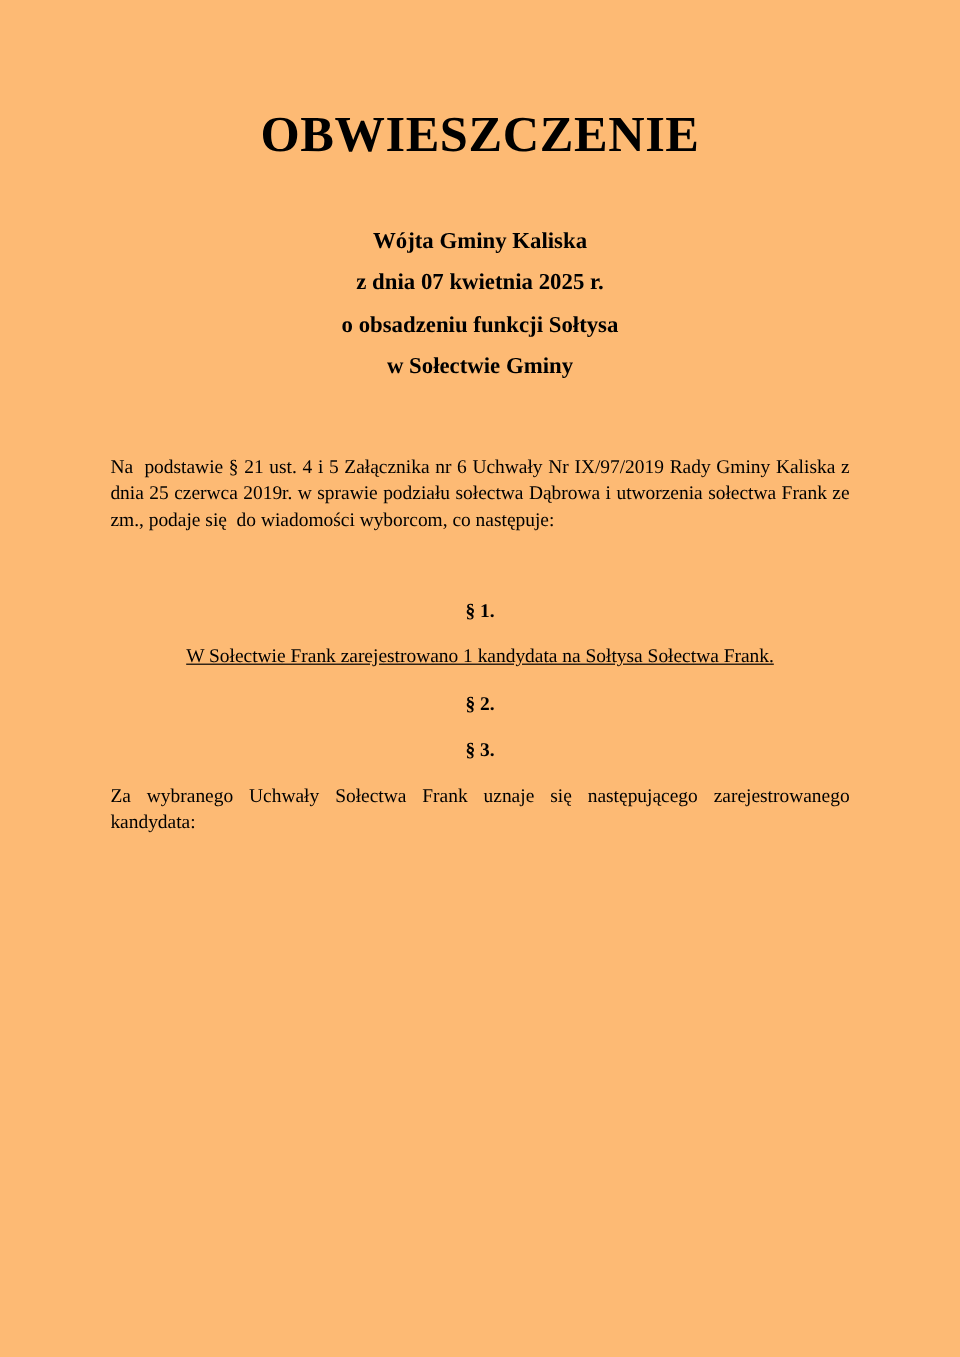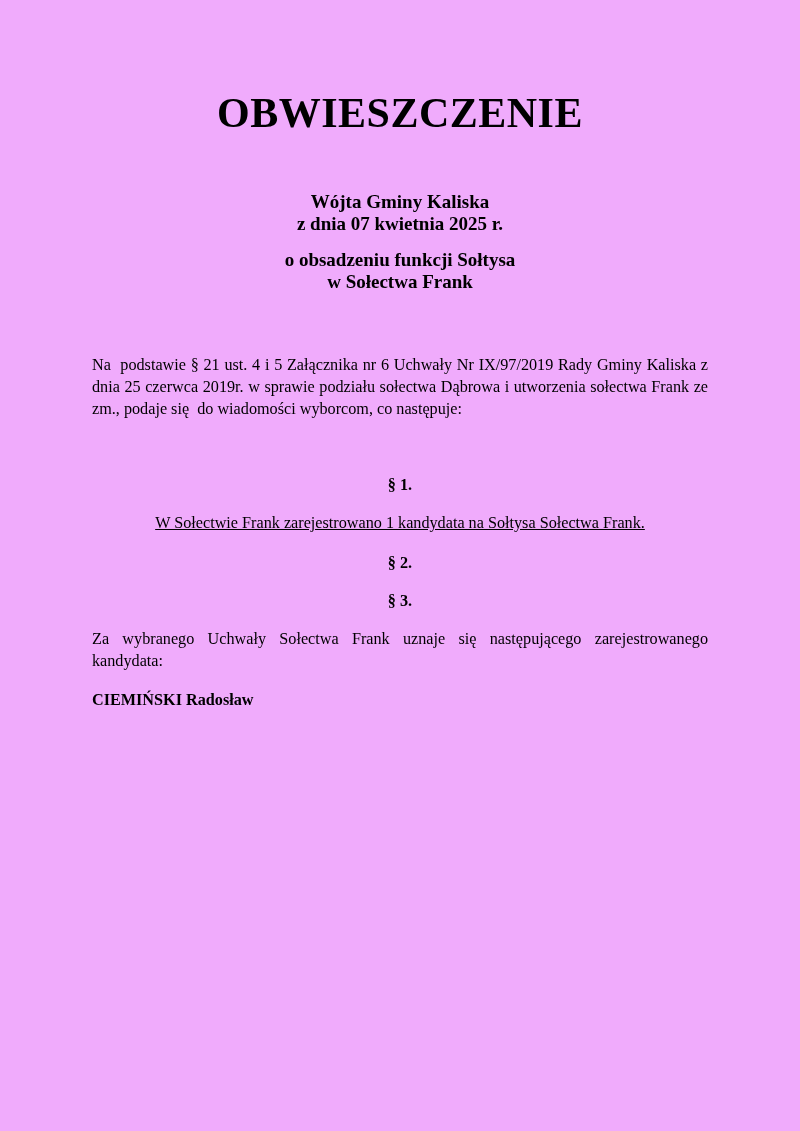--- a/index.html
+++ b/index.html
@@ -6,21 +6,21 @@
     margin: 0;
     padding: 0;
     background: #ffffff;
   }
   .page {
     position: relative;
     width: 800px;
     height: 1131px;
     margin: 0 auto;
     box-sizing: border-box;
-    background: #f0abfc;
+    background: #fdba74;
     color: #000000;
     font-family: "Liberation Serif", "DejaVu Serif", serif;
     font-size: 16.2px;
     line-height: 22px;
     padding: 89px 92px 0 92px;
     overflow: hidden;
   }
   .doc-title {
     margin: 0;
     font-size: 42px;
@@ -29,21 +29,21 @@
     text-align: center;
     letter-spacing: 0.5px;
   }
   .subtitle-group {
     margin-top: 54px;
   }
   .subject-group {
     margin-top: 14px;
   }
   .sub-line {
-    margin: 0;
+    margin: 12px;
     font-size: 19px;
     line-height: 22px;
     font-weight: bold;
     text-align: center;
   }
   .preamble {
     margin: 61px 0 0 0;
     text-align: justify;
     white-space: pre-wrap;
   }
@@ -79,28 +79,27 @@
 
   <h1 class="doc-title">OBWIESZCZENIE</h1>
 
   <div class="subtitle-group">
     <p class="sub-line">Wójta Gminy Kaliska</p>
     <p class="sub-line">z dnia 07 kwietnia 2025 r.</p>
   </div>
 
   <div class="subject-group">
     <p class="sub-line">o obsadzeniu funkcji Sołtysa</p>
-    <p class="sub-line">w Sołectwa Frank</p>
+    <p class="sub-line">w Sołectwie Gminy</p>
   </div>
 
   <p class="preamble">Na  podstawie § 21 ust. 4 i 5 Załącznika nr 6 Uchwały Nr IX/97/2019 Rady Gminy Kaliska z dnia 25 czerwca 2019r. w sprawie podziału sołectwa Dąbrowa i utworzenia sołectwa Frank ze zm., podaje się  do wiadomości wyborcom, co następuje:</p>
 
   <h2 class="section-heading heading-1">§ 1.</h2>
   <p class="section-text single-line">W Sołectwie Frank zarejestrowano 1 kandydata na Sołtysa Sołectwa Frank.</p>
 
   <h2 class="section-heading heading-2">§ 2.</h2>
 
   <h2 class="section-heading heading-3">§ 3.</h2>
   <p class="section-text">Za wybranego Uchwały Sołectwa Frank uznaje się następującego zarejestrowanego kandydata:</p>
 
-  <p class="candidate">CIEMIŃSKI Radosław</p>
 
 </div>
 
 </body></html>

